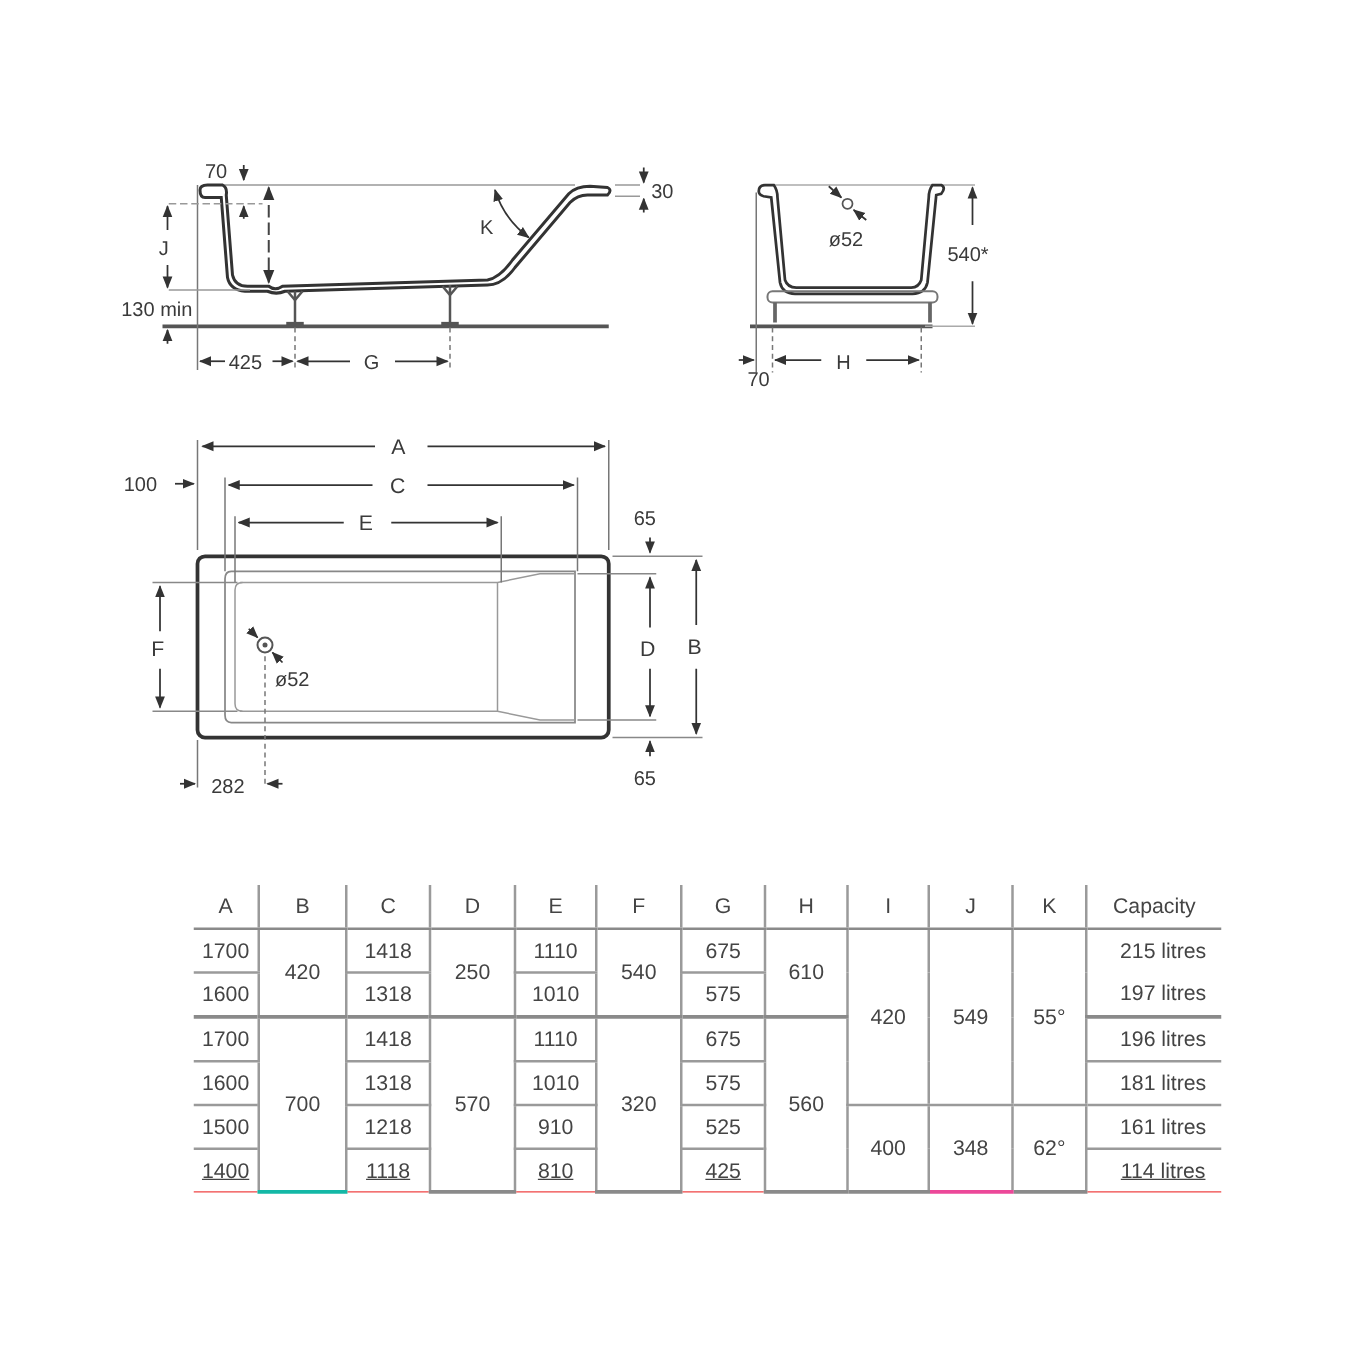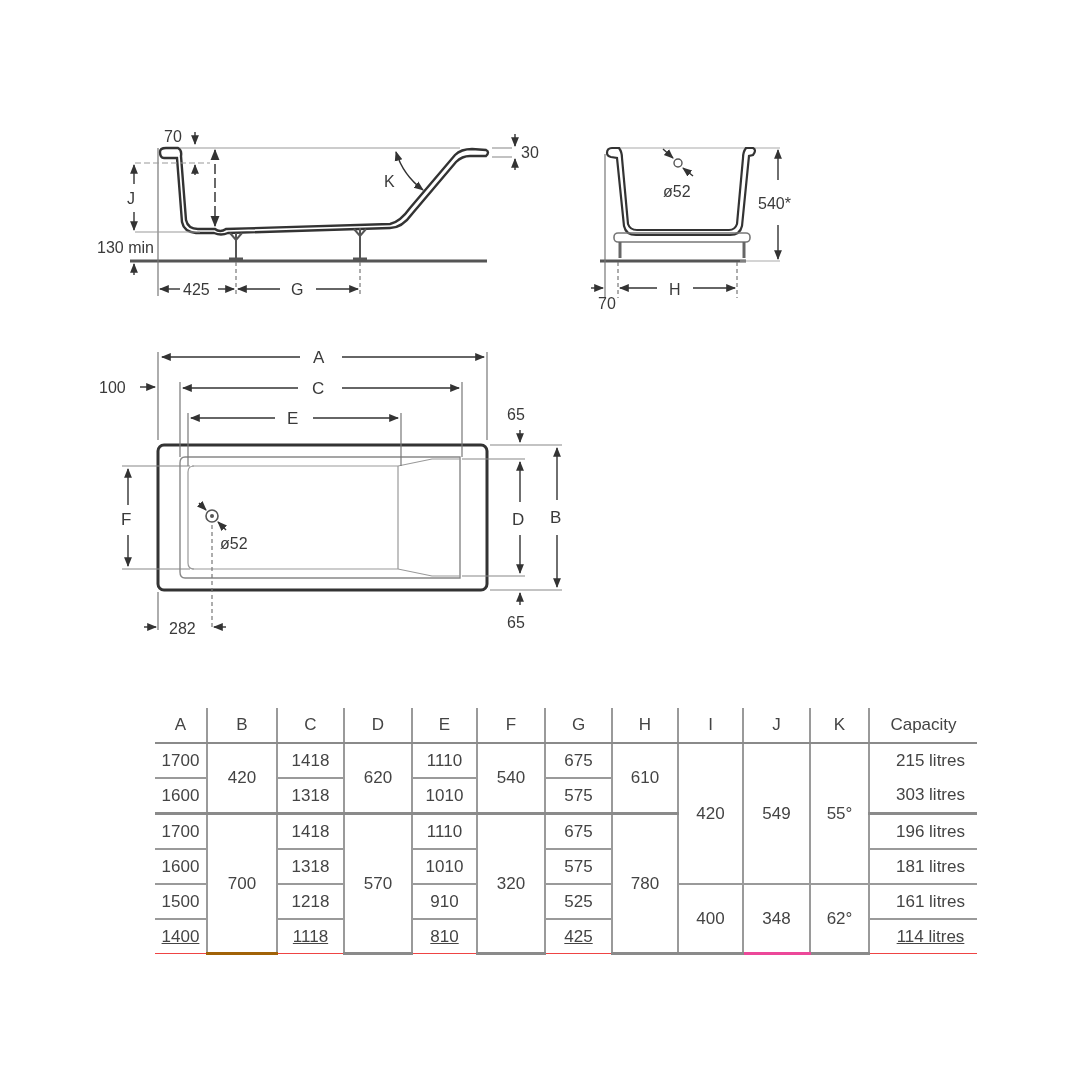--- a/index.html
+++ b/index.html
@@ -204,46 +204,46 @@
       <th>J</th>
       <th>K</th>
       <th>Capacity</th>
     </tr>
   </thead>
   <tbody>
     <tr>
       <td class="first">1700</td>
       <td rowspan="2" style="border-bottom:3px solid #8a8a8a">420</td>
       <td>1418</td>
-      <td rowspan="2" style="border-bottom:3px solid #8a8a8a">620</td>
+      <td rowspan="2" style="border-bottom:3px solid #8a8a8a">250</td>
       <td>1110</td>
       <td rowspan="2" style="border-bottom:3px solid #8a8a8a">540</td>
       <td>675</td>
       <td rowspan="2" style="border-bottom:3px solid #8a8a8a">610</td>
       <td rowspan="4">420</td>
       <td rowspan="4">549</td>
       <td rowspan="4">55°</td>
       <td class="cap" style="border-bottom:none">215 litres</td>
     </tr>
     <tr class="group-end">
       <td class="first">1600</td>
       <td>1318</td>
       <td>1010</td>
       <td>575</td>
-      <td class="cap">303 litres</td>
+      <td class="cap">197 litres</td>
     </tr>
     <tr>
       <td class="first">1700</td>
-      <td rowspan="4" style="border-bottom:3px solid #a16207">700</td>
+      <td rowspan="4" style="border-bottom:3px solid #14b8a6">700</td>
       <td>1418</td>
       <td rowspan="4" style="border-bottom:3px solid #8a8a8a">570</td>
       <td>1110</td>
       <td rowspan="4" style="border-bottom:3px solid #8a8a8a">320</td>
       <td>675</td>
-      <td rowspan="4" style="border-bottom:3px solid #8a8a8a">780</td>
+      <td rowspan="4" style="border-bottom:3px solid #8a8a8a">560</td>
       <td class="cap">196 litres</td>
     </tr>
     <tr>
       <td class="first">1600</td>
       <td>1318</td>
       <td>1010</td>
       <td>575</td>
       <td class="cap">181 litres</td>
     </tr>
     <tr>

